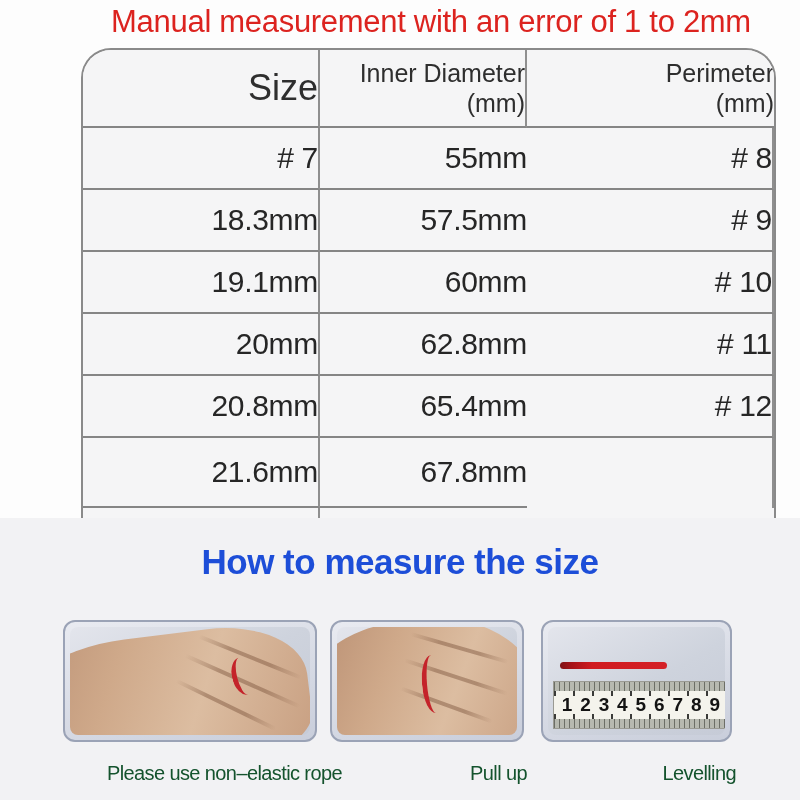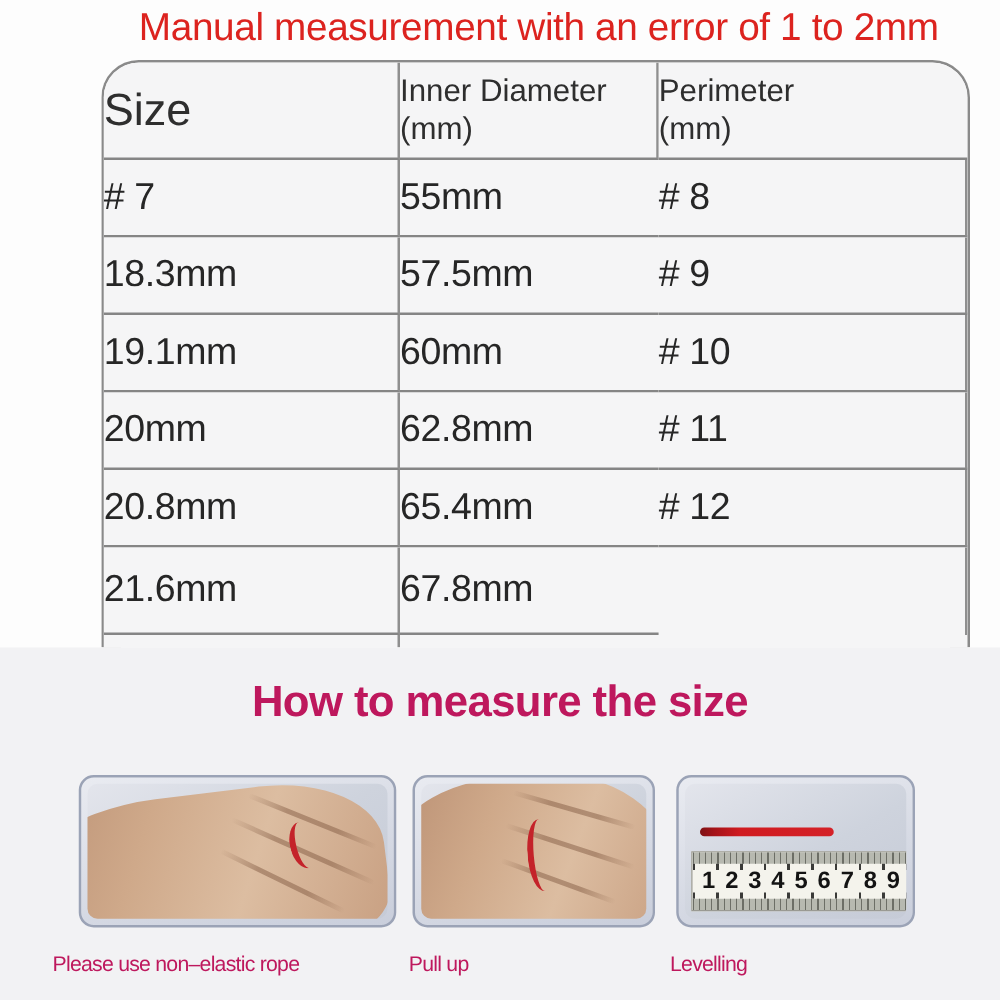--- a/index.html
+++ b/index.html
@@ -15,36 +15,36 @@
   }
   .size-table{
     position:absolute;left:50px;top:48px;width:695px;height:470px;box-sizing:border-box;
     border:2px solid #8a8a8a;border-bottom:none;border-radius:30px 30px 0 0;overflow:hidden;
     display:grid;grid-template-columns:237px 207px 247px;
     grid-template-rows:78px 62px 62px 62px 62px 62px 70px 1fr;
     background:#f5f5f6;color:#262626;
   }
   .cell{
     box-sizing:border-box;display:flex;flex-direction:column;
-    align-items:flex-start;justify-content:center;background:#f5f5f6;
+    align-items:flex-end;justify-content:center;background:#f5f5f6;
   }
   .cell.c1,.cell.c2{border-right:2px solid #8f8f8f;}
   .cell.rb{border-bottom:2px solid #858585;}
   .head-size{font-size:36px;color:#2e2e2e;}
   .head-line1{font-size:25px;line-height:1.2;color:#2e2e2e;}
   .head-line2{font-size:25px;line-height:1.2;color:#2e2e2e;}
   .cell.body{font-size:30px;letter-spacing:-0.3px;}
   
   .guide-section{
     position:absolute;left:0;top:518px;width:800px;height:282px;
     background:#f2f2f4;
   }
   .guide-heading{
     margin:0;padding-top:24px;text-align:center;
-    font-size:35px;font-weight:bold;color:#be185d;letter-spacing:-0.5px;
+    font-size:35px;font-weight:bold;color:#1d4ed8;letter-spacing:-0.5px;
   }
   .card{
     position:absolute;top:102px;height:122px;box-sizing:border-box;
     border:2px solid #9ba3b6;border-radius:12px;overflow:hidden;
     background:linear-gradient(165deg,#e9ebf1 0%,#c9cedb 100%);
   }
   .card-1{left:63px;width:254px;}
   .card-2{left:330px;width:194px;}
   .card-3{left:541px;width:191px;}
   .photo{position:absolute;inset:5px;border-radius:8px;overflow:hidden;
@@ -75,22 +75,22 @@
     background-image:repeating-linear-gradient(90deg,#6c6e66 0 1px,rgba(0,0,0,0) 1px 5px);}
   .strip.s-top{top:0;}
   .strip.s-bottom{bottom:0;}
   .ticks{position:absolute;left:0;right:0;height:5px;
     background-image:repeating-linear-gradient(90deg,#3a3a38 0 2px,rgba(0,0,0,0) 2px 19px);}
   .ticks.t-top{top:9px;}
   .ticks.t-bottom{bottom:9px;}
   .nums{position:absolute;left:2%;right:2%;top:13px;bottom:13px;
     display:flex;justify-content:space-around;align-items:center;
     font-weight:bold;font-size:19px;color:#131313;}
-  .caption{position:absolute;top:244px;text-align:left;
-    font-size:17px;color:#be185d;letter-spacing:-0.6px;white-space:nowrap;}
+  .caption{position:absolute;top:244px;text-align:right;
+    font-size:20px;color:#14532d;letter-spacing:-0.6px;white-space:nowrap;}
   .cap-1{left:42px;width:300px;}
   .cap-2{left:327px;width:200px;}
   .cap-3{left:536px;width:200px;}
 </style>
 </head>
 <body>
 
 <div class="page">
 
   <section class="top-section">

